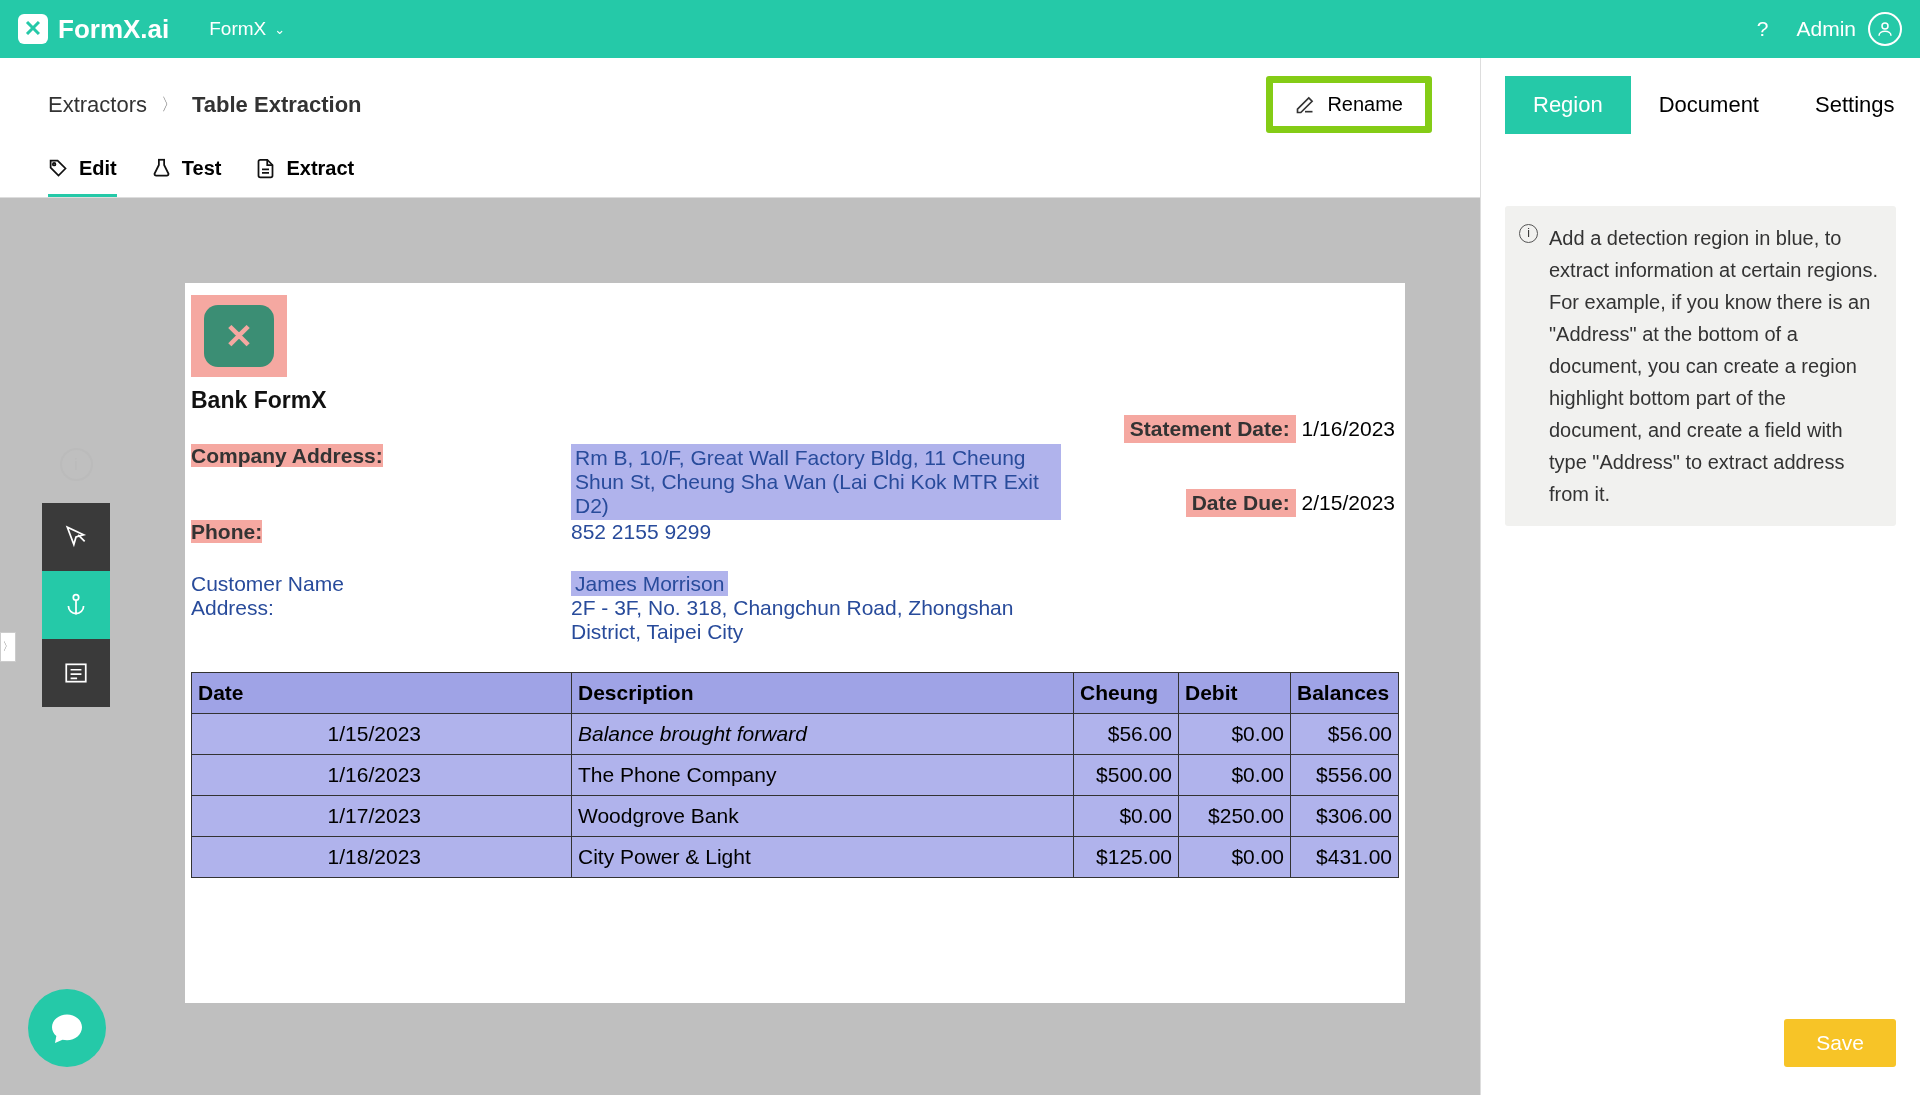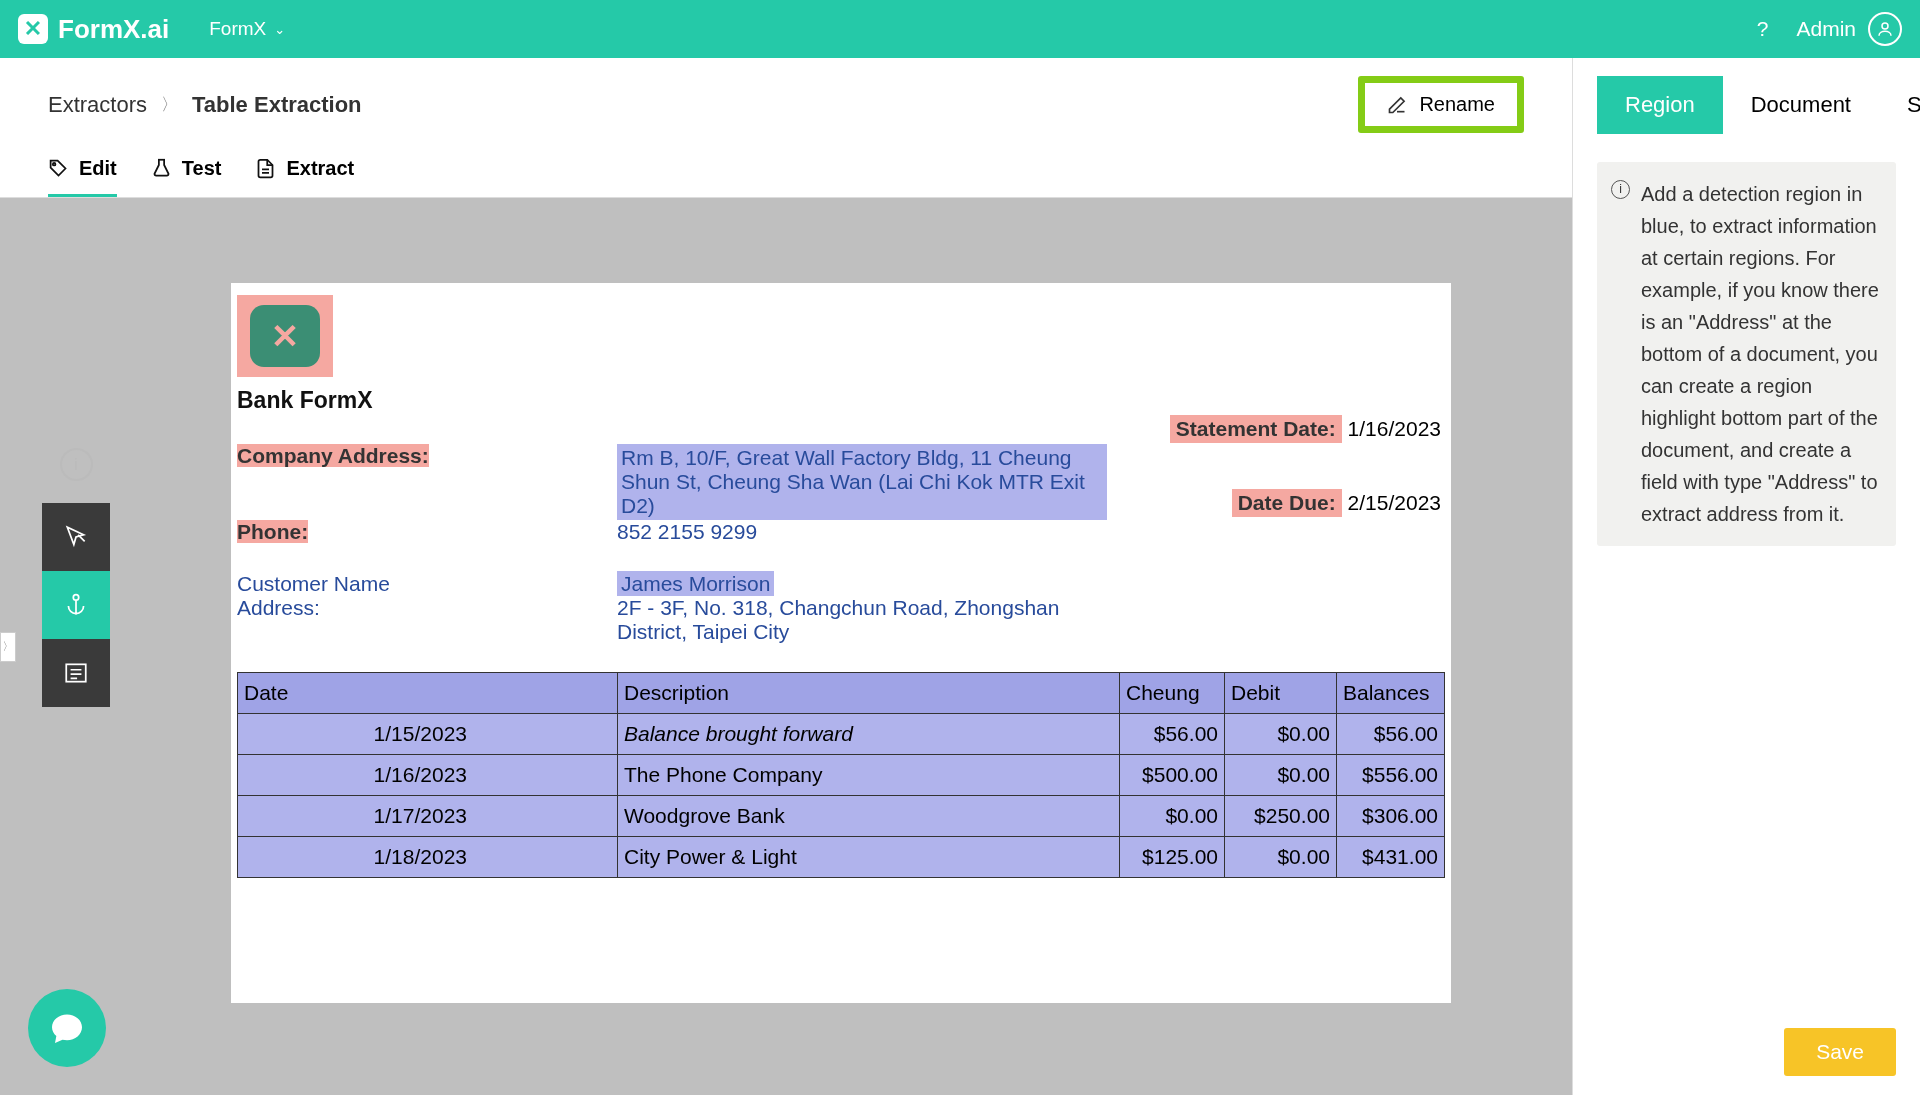--- a/index.html
+++ b/index.html
@@ -43,31 +43,31 @@
 .doc-logo-inner { width:70px; height:62px; background:#3b8e74; border-radius:14px; display:flex; align-items:center; justify-content:center; color:#f5a8a1; font-size:34px; font-weight:900; }
 .doc-title { font-size:23px; font-weight:600; color:#111; margin-bottom:18px; }
 .row-lbl { color:#333; font-size:21px; font-weight:600; }
 .val-blue { color:#284b9b; font-size:21px; }
 .grid-top { display:grid; grid-template-columns: 380px 490px 1fr; font-size:21px; }
 .statement-block { position:absolute; right:10px; top:132px; text-align:right; font-size:21px; }
 .statement-lbl { display:inline-block; padding:2px 6px; }
 
 table.doc-table { width:100%; border-collapse:collapse; margin-top:28px; font-size:21px; }
 table.doc-table td, table.doc-table th { border:1px solid #333; padding:8px 6px; background:#b0b3ec; }
-table.doc-table th { text-align:left; font-weight:400; background:#9fa3e6; }
+table.doc-table th { text-align:left; font-weight:700; background:#9fa3e6; }
 .num { text-align:right; }
 .ital { font-style: italic; }
 
-.right-panel { width: 348px; border-left: 1px solid #ddd; display: flex; flex-direction: column; padding: 18px 24px; position: relative; }
+.right-panel { width: 440px; border-left: 1px solid #ddd; display: flex; flex-direction: column; padding: 18px 24px; position: relative; gap: 44px; }
 .rp-tabs { display: flex; gap: 0; margin-bottom: 28px; }
 .rp-tab { padding: 16px 28px; font-size: 22px; cursor: pointer; }
 .rp-tab.active { background: #25c9a8; color: #fff; }
 .info-box { background: #f1f1ef; padding: 16px 16px 16px 44px; font-size: 20px; line-height: 1.6; color: #333; border-radius: 3px; position: relative; }
 .info-box .info-i { position: absolute; left: 14px; top: 18px; width: 19px; height: 19px; border: 1.6px solid #555; border-radius: 50%; display:flex; align-items:center; justify-content:center; font-size:12px; }
-.save-btn { position:absolute; right:24px; bottom:19px; background:#f7c427; color:#fff; border:none; font-size:21px; padding:12px 32px; border-radius:3px; cursor:pointer; }
+.save-btn { position:absolute; right:24px; bottom:28px; background:#f7c427; color:#fff; border:none; font-size:21px; padding:12px 32px; border-radius:3px; cursor:pointer; }
 
 .chat-fab { position: fixed; left: 28px; bottom: 28px; width: 78px; height: 78px; background: #25c9a8; border-radius: 50%; display:flex; align-items:center; justify-content:center; color:#fff; font-size:36px; cursor:pointer; }
 </style>
 </head>
 <body>
 
 <div class="topbar">
   <div class="logo">
     <span class="logo-mark">✕</span>
     <span>FormX.ai</span>

